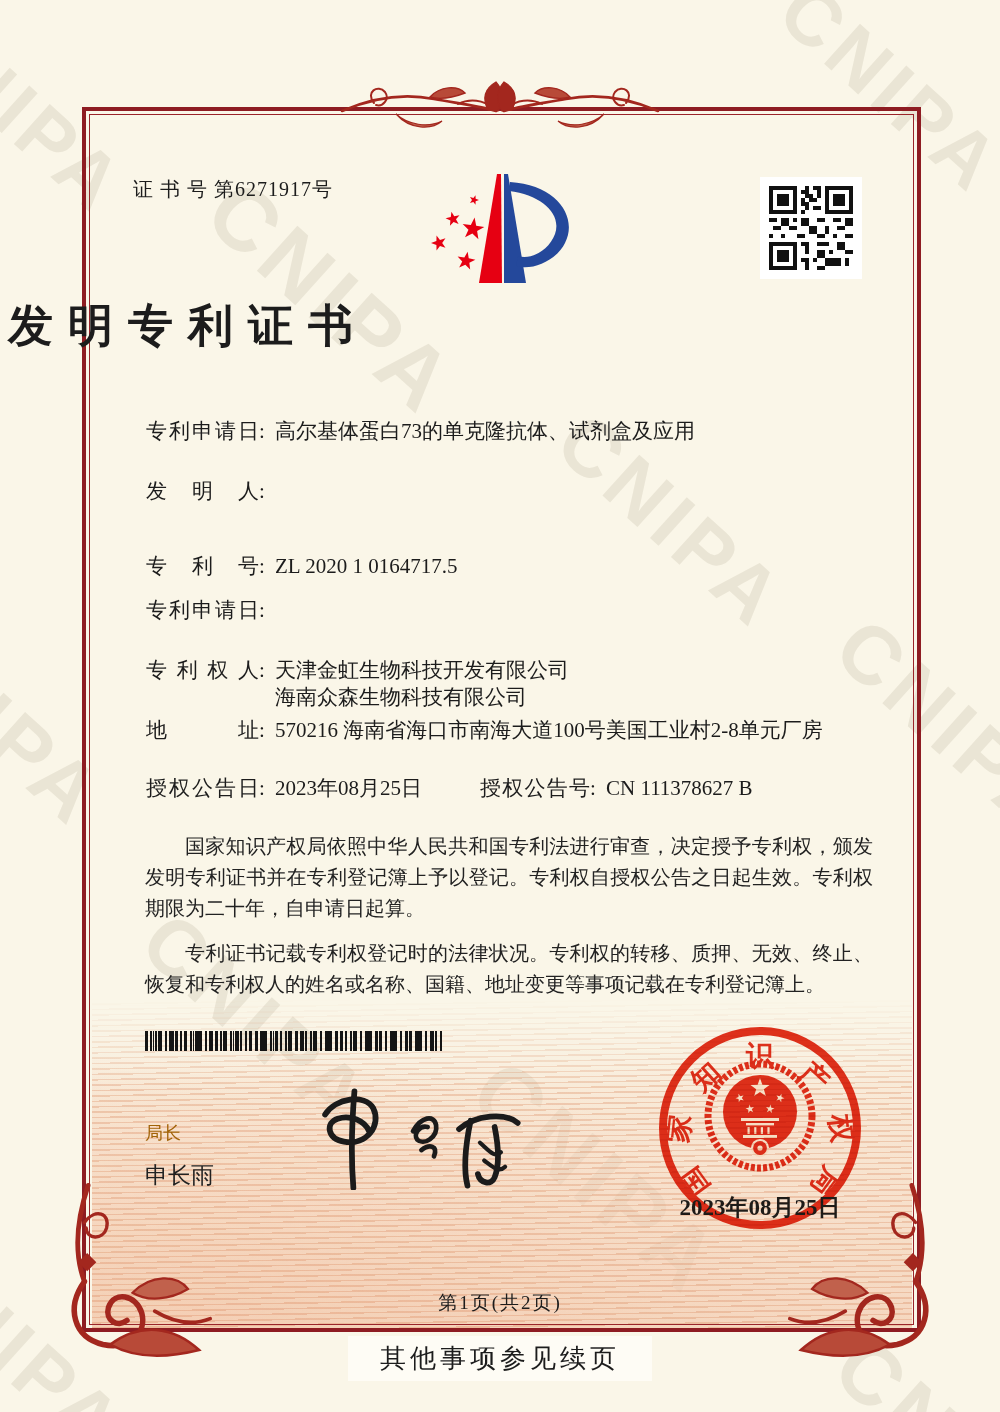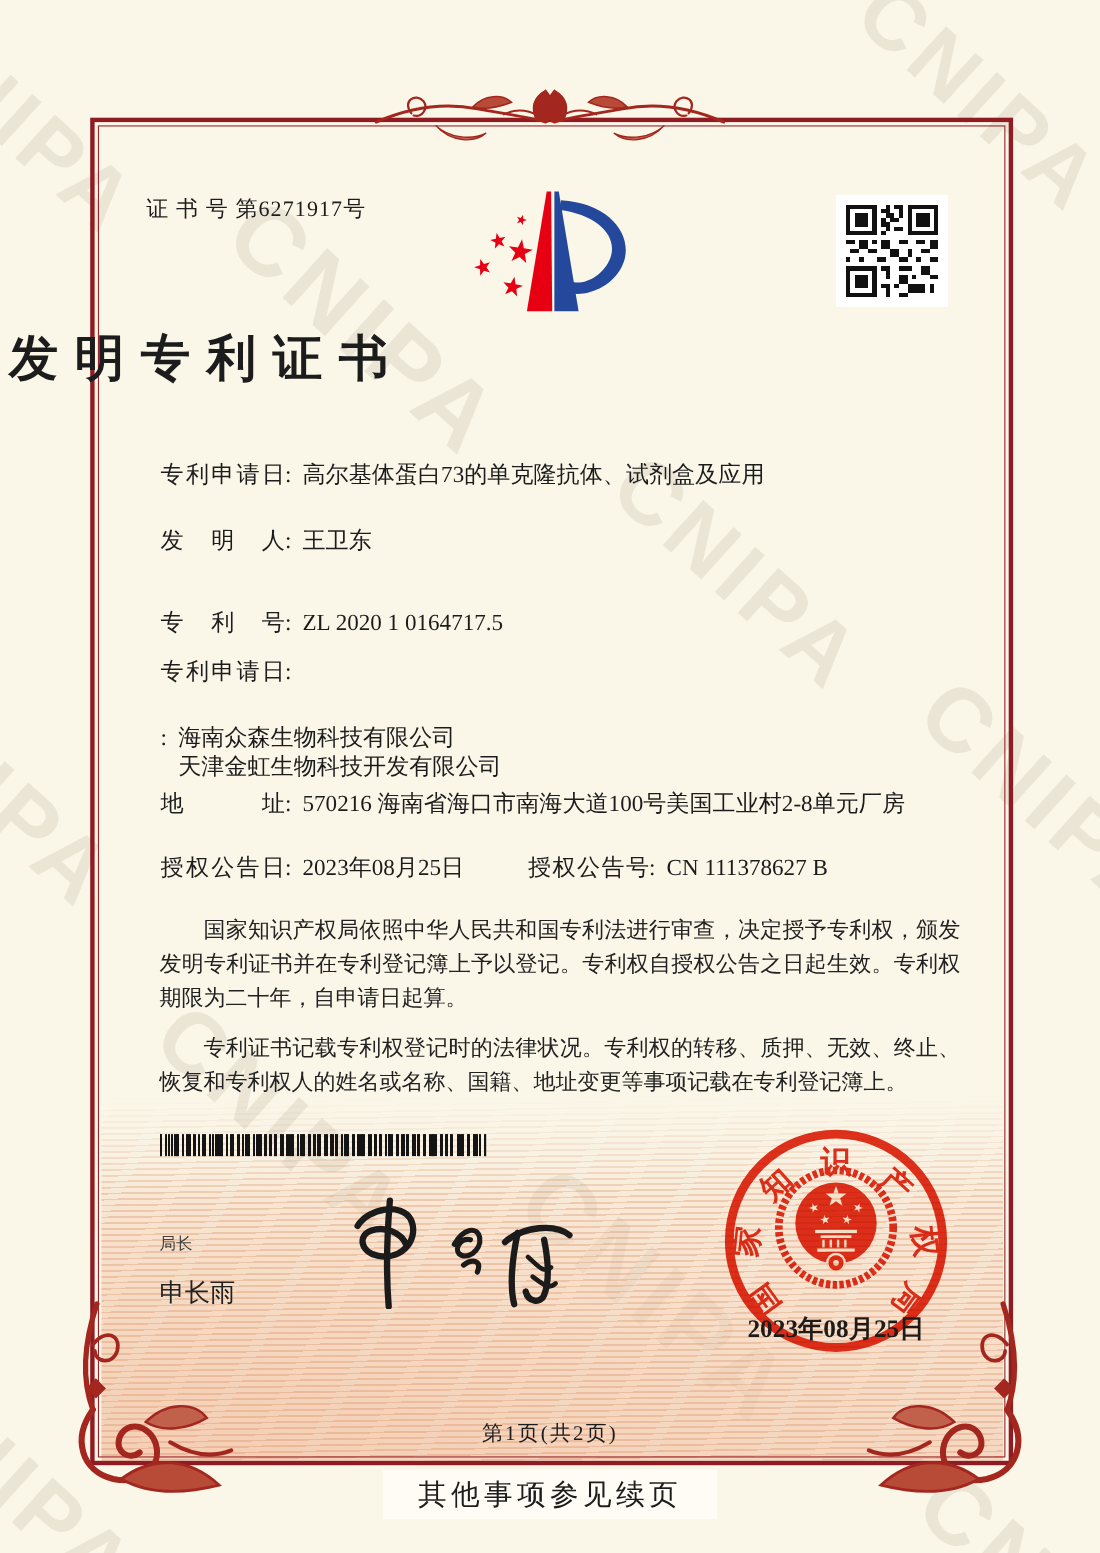--- a/index.html
+++ b/index.html
@@ -59,22 +59,22 @@
   }
   
   .barcode{
     position:absolute;left:145px;top:1031px;width:297px;height:20px;
     background-image:
       repeating-linear-gradient(90deg,#141414 0 2px,transparent 2px 5px),
       repeating-linear-gradient(90deg,#141414 0 1.4px,transparent 1.4px 8px),
       repeating-linear-gradient(90deg,#141414 0 2.6px,transparent 2.6px 13px);
   }
   
-  .director-label{position:absolute;left:145px;top:1121px;font-size:15px;
-    font-family:"Liberation Sans","DejaVu Sans",sans-serif;color:#404040;}
+  .director-label{position:absolute;left:145px;top:1121px;font-size:18px;
+    font-family:"Liberation Sans","DejaVu Sans",sans-serif;color:#a16207;}
   .director-name{position:absolute;left:145px;top:1160px;font-size:23px;
     font-family:Liberation Mono, monospace;color:#222;}
   .signature{position:absolute;left:300px;top:1085px;}
   
   .seal{position:absolute;left:654px;top:1022px;mix-blend-mode:multiply;opacity:.94;}
   .seal text{font-family:"Liberation Serif","DejaVu Serif",serif;font-weight:700;}
   
   .page-no{position:absolute;left:0;right:0;top:1290px;text-align:center;font-size:19px;letter-spacing:2px;}
   .note-box{
     position:absolute;left:50%;transform:translateX(-50%);top:1336px;
@@ -217,36 +217,36 @@
 <div class="title">发明专利证书</div>
 
 <div class="row" style="top:418px;">
   <span class="lbl">专利申请日</span>
     <span class="colon"></span>
   <span class="val">高尔基体蛋白73的单克隆抗体、试剂盒及应用</span>
 </div>
 <div class="row" style="top:478px;">
   <span class="lbl">发明人</span>
     <span class="colon"></span>
-  <span class="val">王卫东</span>
 </div>
 <div class="row" style="top:538px;margin-top:15px;">
   <span class="lbl">专利号</span>
     <span class="colon"></span>
   <span class="val">ZL 2020 1 0164717.5</span>
 </div>
 <div class="row" style="top:597px;">
   <span class="lbl">专利申请日</span>
     <span class="colon"></span>
 </div>
 <div class="row" style="top:657px;">
+  <span class="lbl">专利权人</span>
     <span class="colon"></span>
   <span class="val">
+    <div>天津金虹生物科技开发有限公司</div>
     <div>海南众森生物科技有限公司</div>
-    <div>天津金虹生物科技开发有限公司</div>
   </span>
 </div>
 <div class="row" style="top:717px;">
   <span class="lbl">地址</span>
     <span class="colon"></span>
   <span class="val">570216 海南省海口市南海大道100号美国工业村2-8单元厂房</span>
 </div>
 <div class="row" style="top:775px;">
   <span class="lbl">授权公告日</span>
     <span class="colon"></span>

